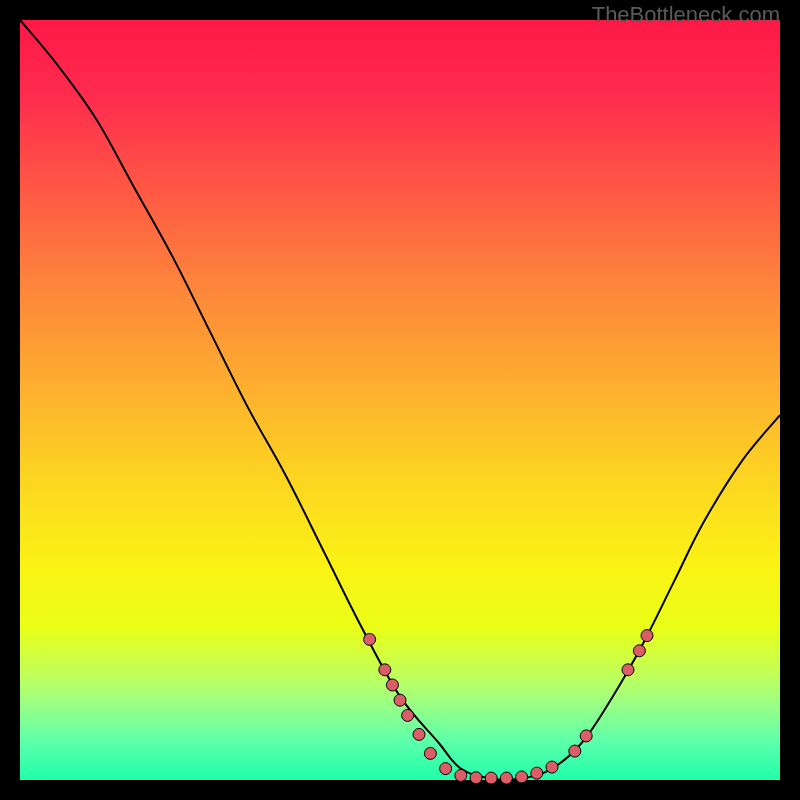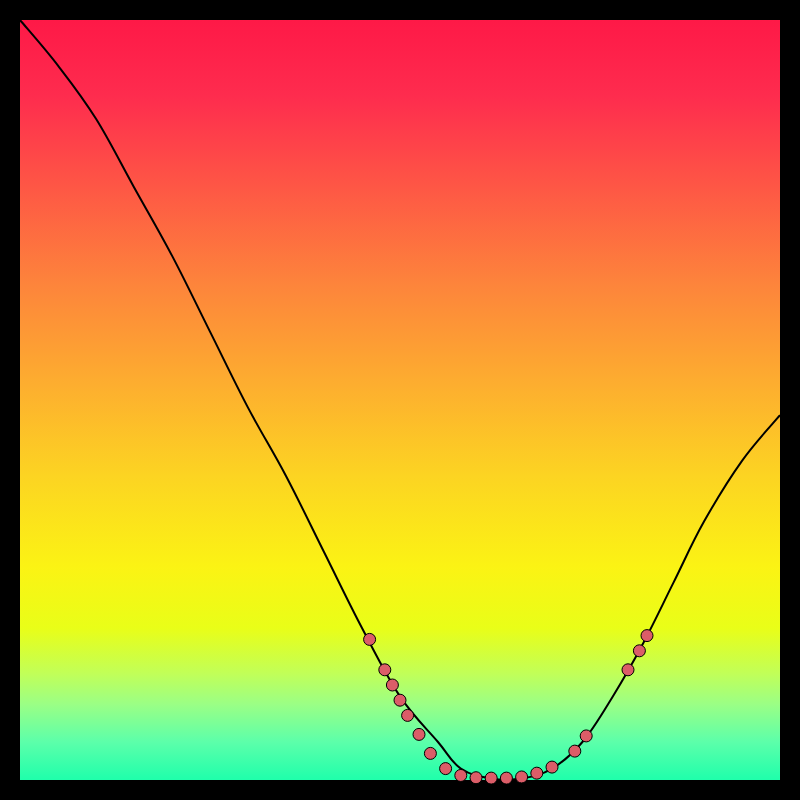--- a/index.html
+++ b/index.html
@@ -92,13 +92,14 @@
           <circle class="dot" cx="516.8000000000001" cy="753.16" r="6"></circle>
           <circle class="dot" cx="532" cy="747.08" r="6"></circle>
           <circle class="dot" cx="554.8" cy="731.12" r="6"></circle>
           <circle class="dot" cx="566.2" cy="715.92" r="6"></circle>
           <circle class="dot" cx="608" cy="649.8" r="6"></circle>
           <circle class="dot" cx="619.4" cy="630.8" r="6"></circle>
           <circle class="dot" cx="627" cy="615.6" r="6"></circle>
         </g>
     </svg>
   </div>
+  <div class="watermark">TheBottleneck.com</div>
 </div>
 
 </body></html>

